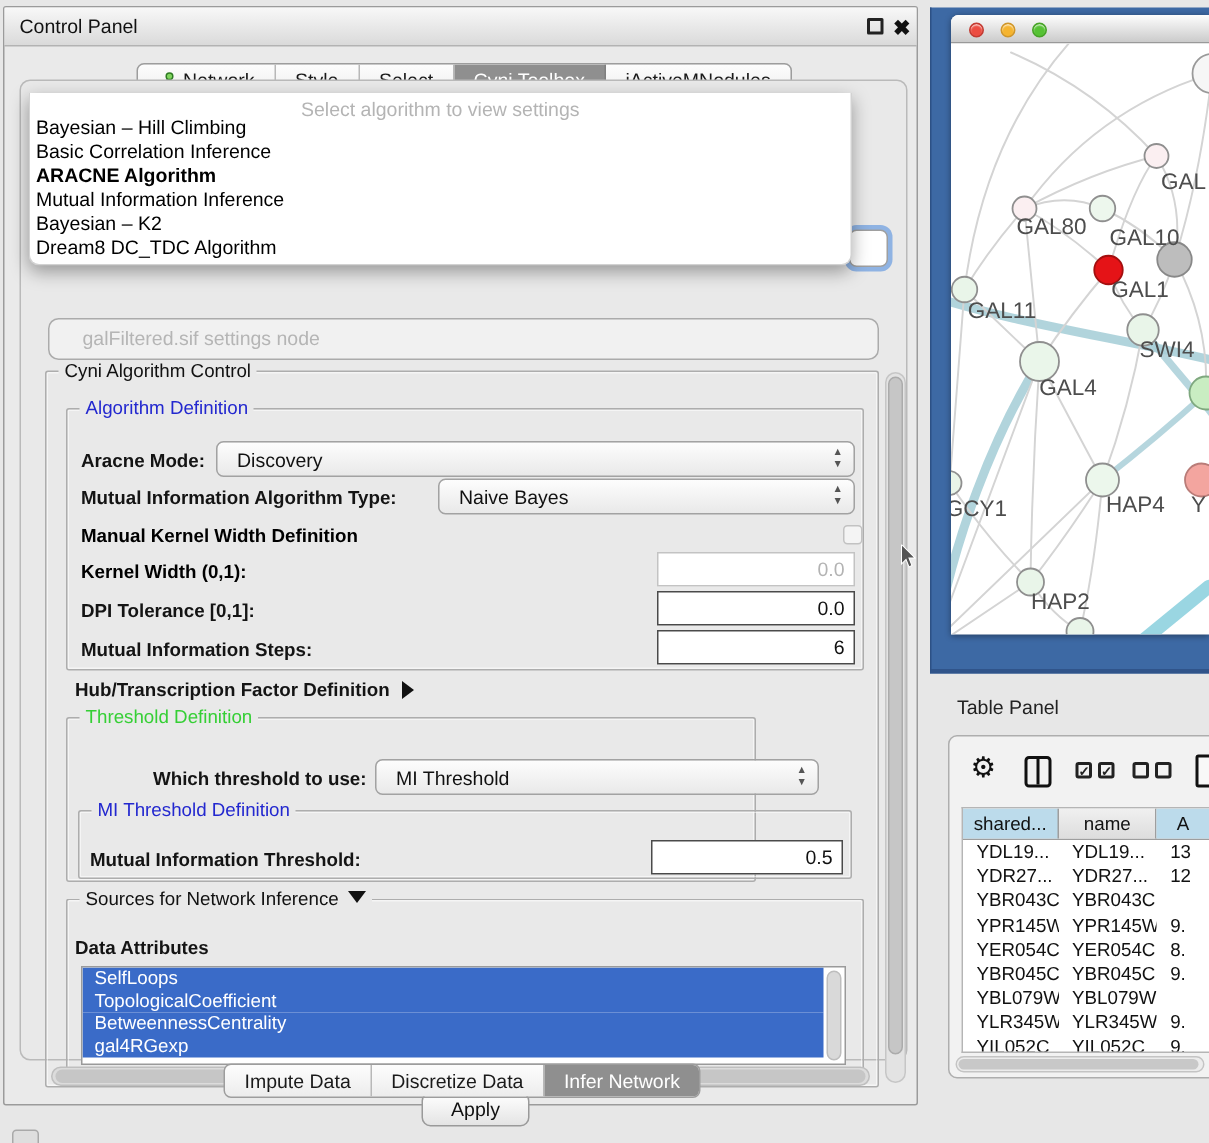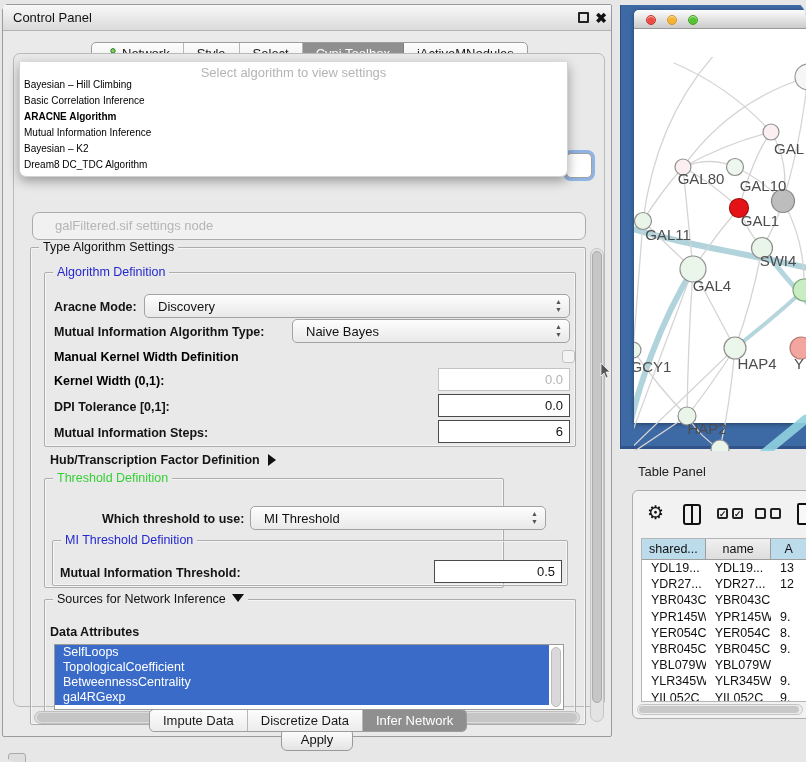--- a/index.html
+++ b/index.html
@@ -1,17 +1,17 @@
 <!DOCTYPE html>
 <html><head>
 <meta charset="utf-8">
 <style>
   html,body{margin:0;padding:0;background:#e7e7e7;}
   *{box-sizing:border-box;font-family:"Liberation Sans",sans-serif;}
-  .stage{position:relative;width:806px;height:762px;overflow:hidden;background:#e7e7e7;border-radius:18px;}
+  .stage{position:relative;width:806px;height:762px;overflow:hidden;background:#e7e7e7;}
   .abs{position:absolute;}
 
   
   .cp{left:2px;top:4px;width:610px;height:733px;background:#eaeaea;border:1px solid #9b9b9b;border-radius:2px;}
   .cp-title{left:0;top:0;width:100%;height:26px;background:linear-gradient(#f8f8f8,#dadada);border-bottom:1px solid #b3b3b3;}
   .cp-title-text{left:10px;top:0;line-height:26px;font-size:13px;color:#111;}
   .float-btn{right:22px;top:7px;width:11px;height:11px;border:2px solid #222;border-radius:1px;}
   .close-btn{right:4px;top:4px;font-size:14px;font-weight:bold;color:#111;line-height:18px;}
 
   
@@ -24,21 +24,21 @@
   .inner-panel{left:10px;top:48px;width:592px;height:654px;background:#e9e9e9;border:1px solid #bababa;border-radius:7px;}
 
   
   .bg-combo{left:18px;top:158px;width:554px;height:28px;border:1px solid #ababab;border-radius:7px;background:#f1f1f1;}
   .bg-combo span{position:absolute;left:22px;top:5px;font-size:13px;color:#b5b5b5;}
   .focus-combo{left:552px;top:99px;width:26px;height:25px;background:#fff;border:1px solid #9f9f9f;border-radius:5px;box-shadow:0 0 0 3px rgba(120,165,225,.8);}
 
   
   .dd{left:16px;top:57px;width:549px;height:115px;background:#fff;border:1px solid #d2d2d2;border-top:none;border-radius:0 0 7px 7px;box-shadow:0 4px 12px rgba(0,0,0,.35);z-index:50;}
   .dd-head{text-align:center;font-size:13px;color:#b4b4b4;padding-top:3px;height:15px;}
-  .dd-item{font-size:10px;color:#000;padding:0 8px 0 4px;height:16px;line-height:16px;white-space:nowrap;}
+  .dd-item{font-size:13px;color:#000;padding:0 8px 0 4px;height:16px;line-height:16px;white-space:nowrap;}
   .dd-item.bold{font-weight:bold;}
 
   
   .group{position:absolute;border:1px solid #adadad;border-radius:2px;box-shadow:inset 0 0 0 1px rgba(255,255,255,.55);}
   .legend{position:absolute;top:-8px;left:8px;background:#e9e9e9;padding:0 4px;font-size:12.5px;color:#111;white-space:nowrap;}
   .legend.blue{color:#2328cf;}
   .legend.green{color:#35cf35;}
   .flabel{position:absolute;font-size:12.5px;font-weight:bold;color:#141414;white-space:nowrap;}
   .flabel.dis{color:#000000;}
   .combo{position:absolute;height:24px;border:1px solid #a2a2a2;border-radius:5px;background:linear-gradient(#fdfdfd,#e9e9e9);}
@@ -62,21 +62,21 @@
   .apply-btn{left:267px;top:674px;width:72px;height:23px;border:1px solid #9a9a9a;border-radius:6px;background:linear-gradient(#ffffff,#e4e4e4);font-size:13px;text-align:center;line-height:21px;color:#111;}
 
   
   .blue-frame{left:620px;top:5px;width:186px;height:444px;background:#3d69a4;border-left:1px solid #2d5185;border-bottom:3px solid #30548a;}
   .net-win{left:634px;top:10px;width:172px;height:413px;background:#fff;border-radius:5px 0 0 0;box-shadow:0 1px 4px rgba(0,0,0,.4);}
   .net-title{height:19px;background:linear-gradient(#fdfdfd,#cbcbcb);border-bottom:1px solid #999;border-radius:5px 0 0 0;}
   .light{position:absolute;top:5px;width:10px;height:10px;border-radius:50%;box-shadow:inset 0 1px 1px rgba(255,255,255,.7);}
   .l-red{left:12px;background:#ec4d42;border:1px solid #c23c33;}
   .l-yellow{left:33px;background:#f5b42f;border:1px solid #cf962a;}
   .l-green{left:54px;background:#56c234;border:1px solid #47a327;}
-  .net-canvas{position:absolute;left:0;top:19px;width:172px;height:394px;overflow:hidden;margin-top:28px;}
+  .net-canvas{position:absolute;left:0;top:19px;width:172px;height:394px;overflow:hidden;}
 
   
   .tp-title{left:638px;top:464px;font-size:13px;color:#222;}
   .table-box{left:632px;top:490px;width:176px;height:229px;background:#f2f2f2;border:1px solid #aeaeae;border-radius:6px 0 0 6px;overflow:hidden;}
   .tb-toolbar{position:absolute;left:0;top:0;width:100%;height:47px;}
   .gear{position:absolute;left:14px;top:11px;font-size:19px;color:#111;line-height:22px;}
   .spliticon{position:absolute;left:50px;top:13px;width:18px;height:21px;border:2px solid #111;border-radius:3px;}
   .spliticon::after{content:"";position:absolute;left:6px;top:0;width:2px;height:17px;background:#111;}
   .cb{position:absolute;top:17px;width:11px;height:11px;border:2px solid #222;border-radius:2px;font-size:9px;line-height:8px;text-align:center;color:#222;font-weight:bold;}
   .docicon{position:absolute;left:164px;top:12px;width:16px;height:22px;border:2px solid #111;border-radius:2px;background:#f8f8f8;}
@@ -133,21 +133,21 @@
       </div>
 
     <div class="abs inner-panel">
 
       <div class="abs bg-combo">
         <span>galFiltered.sif settings node</span>
       </div>
       <div class="abs focus-combo"></div>
 
       <div class="group" style="left:16px;top:193px;width:556px;height:478px;">
-        <span class="legend">Type Algorithm Settings</span>
+        <span class="legend">Cyni Algorithm Control</span>
       </div>
 
       <div class="group" style="left:30px;top:218px;width:532px;height:175px;text-align:center;">
         <span class="legend blue">Algorithm Definition</span>
       </div>
 
       <div class="flabel" style="left:40px;top:246px;">Aracne Mode:</div>
       <div class="combo" style="left:130px;top:240px;width:426px;">
         <span class="val">Discovery</span>
         <span class="steps">▲<br>▼</span>

